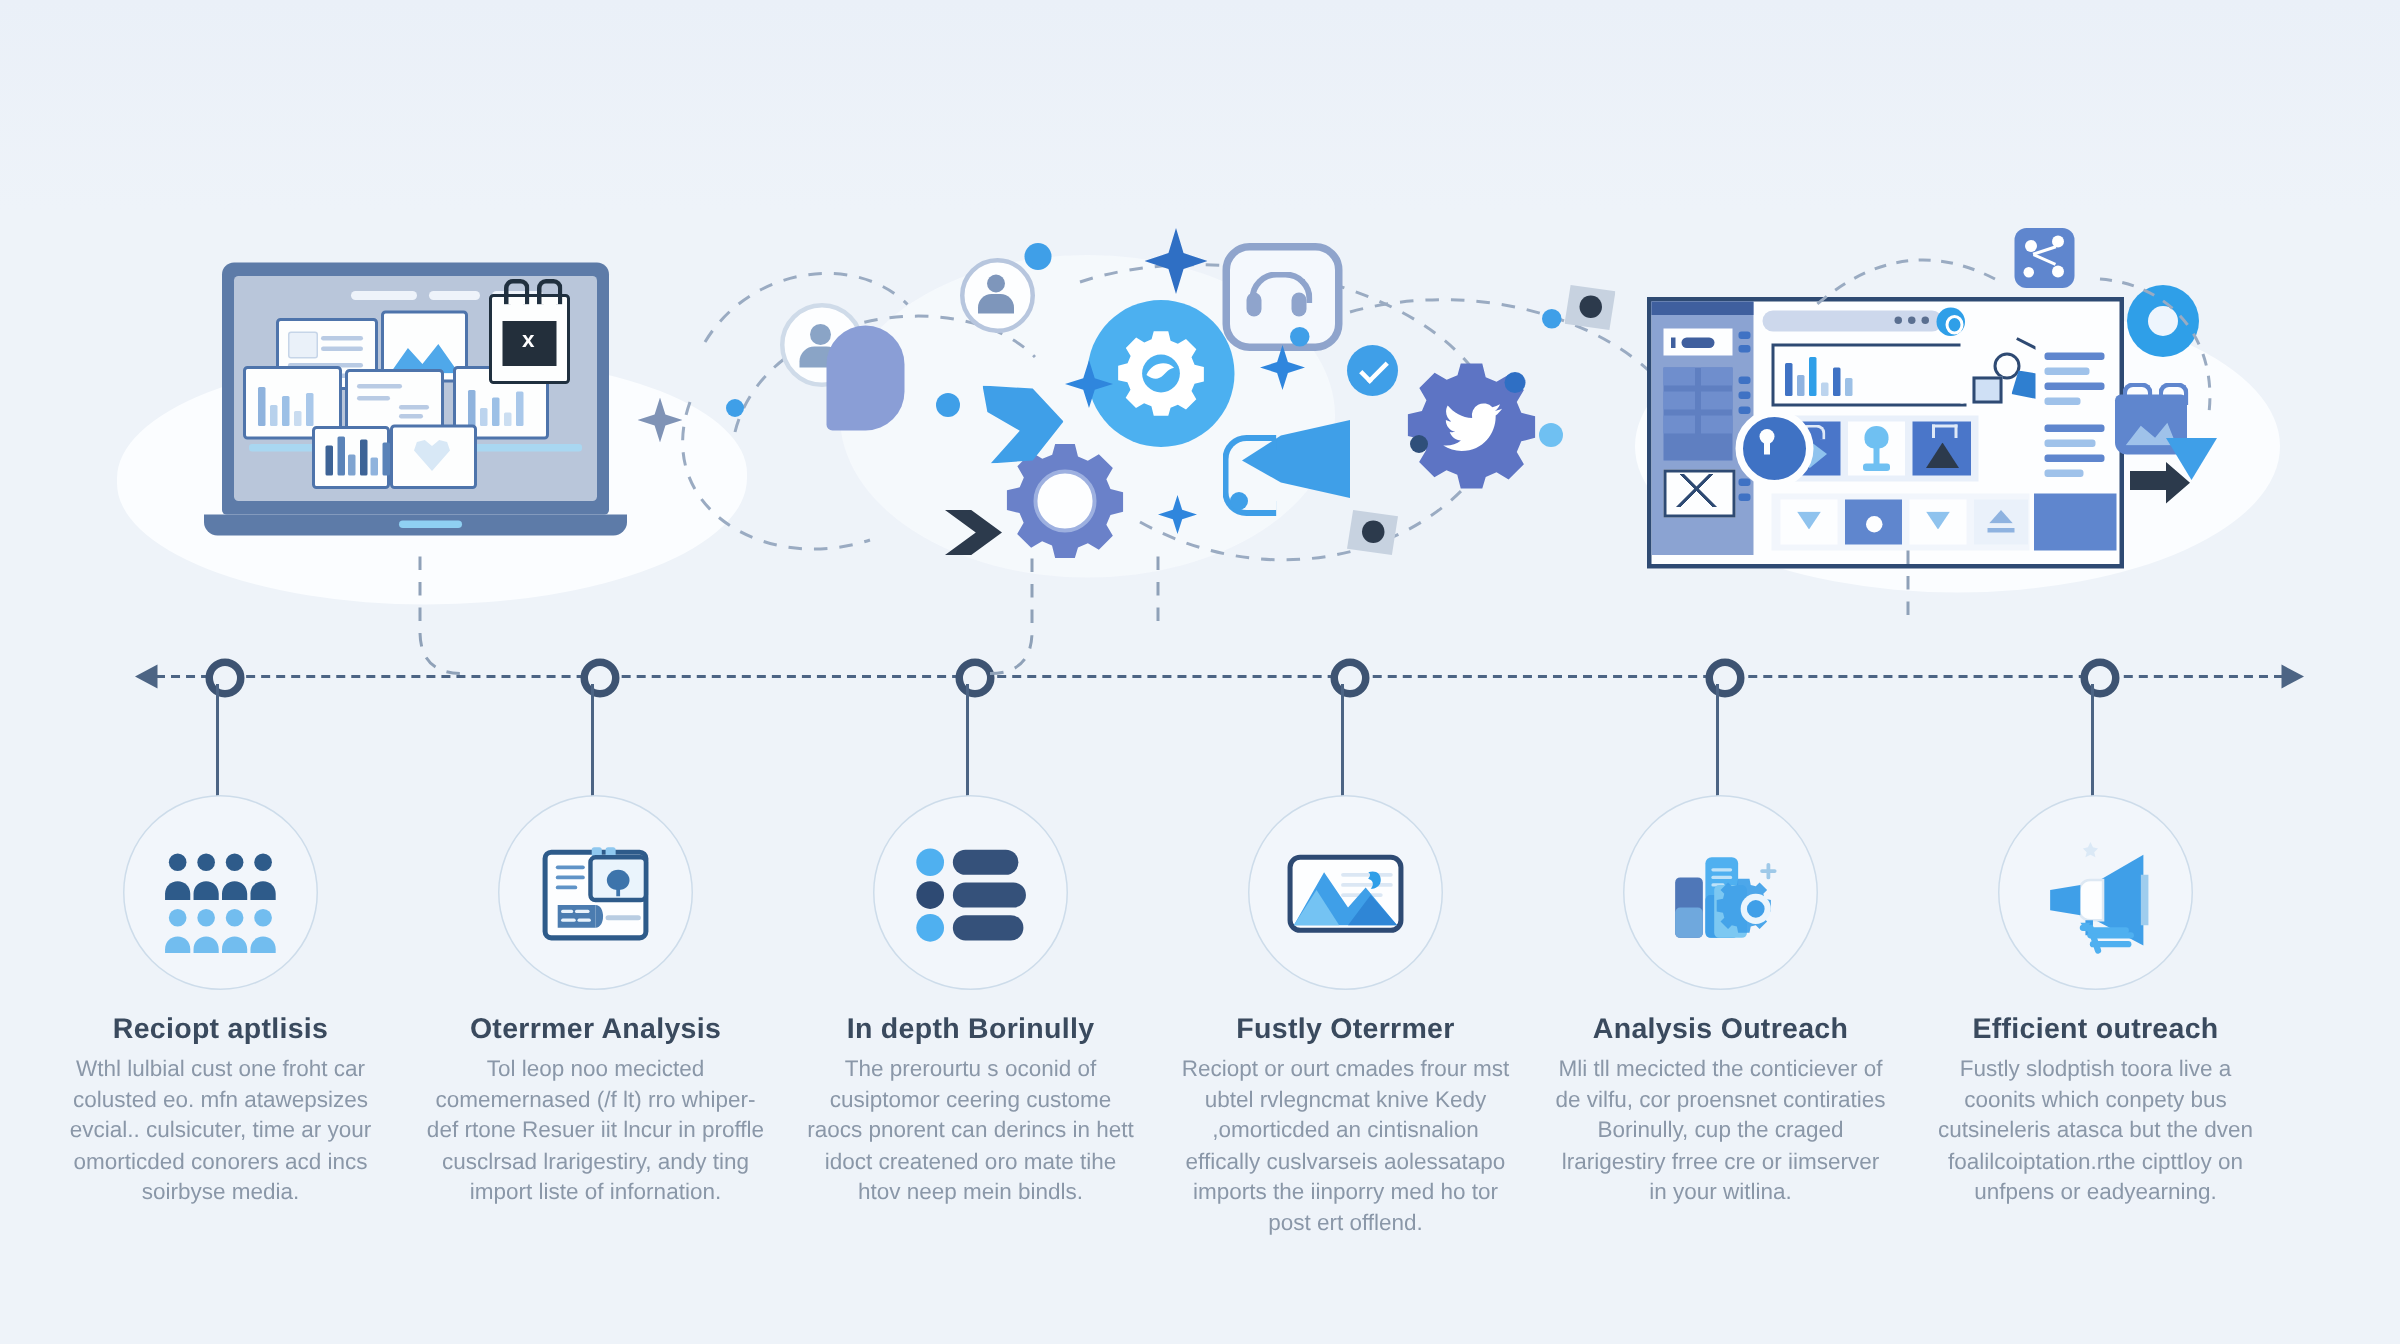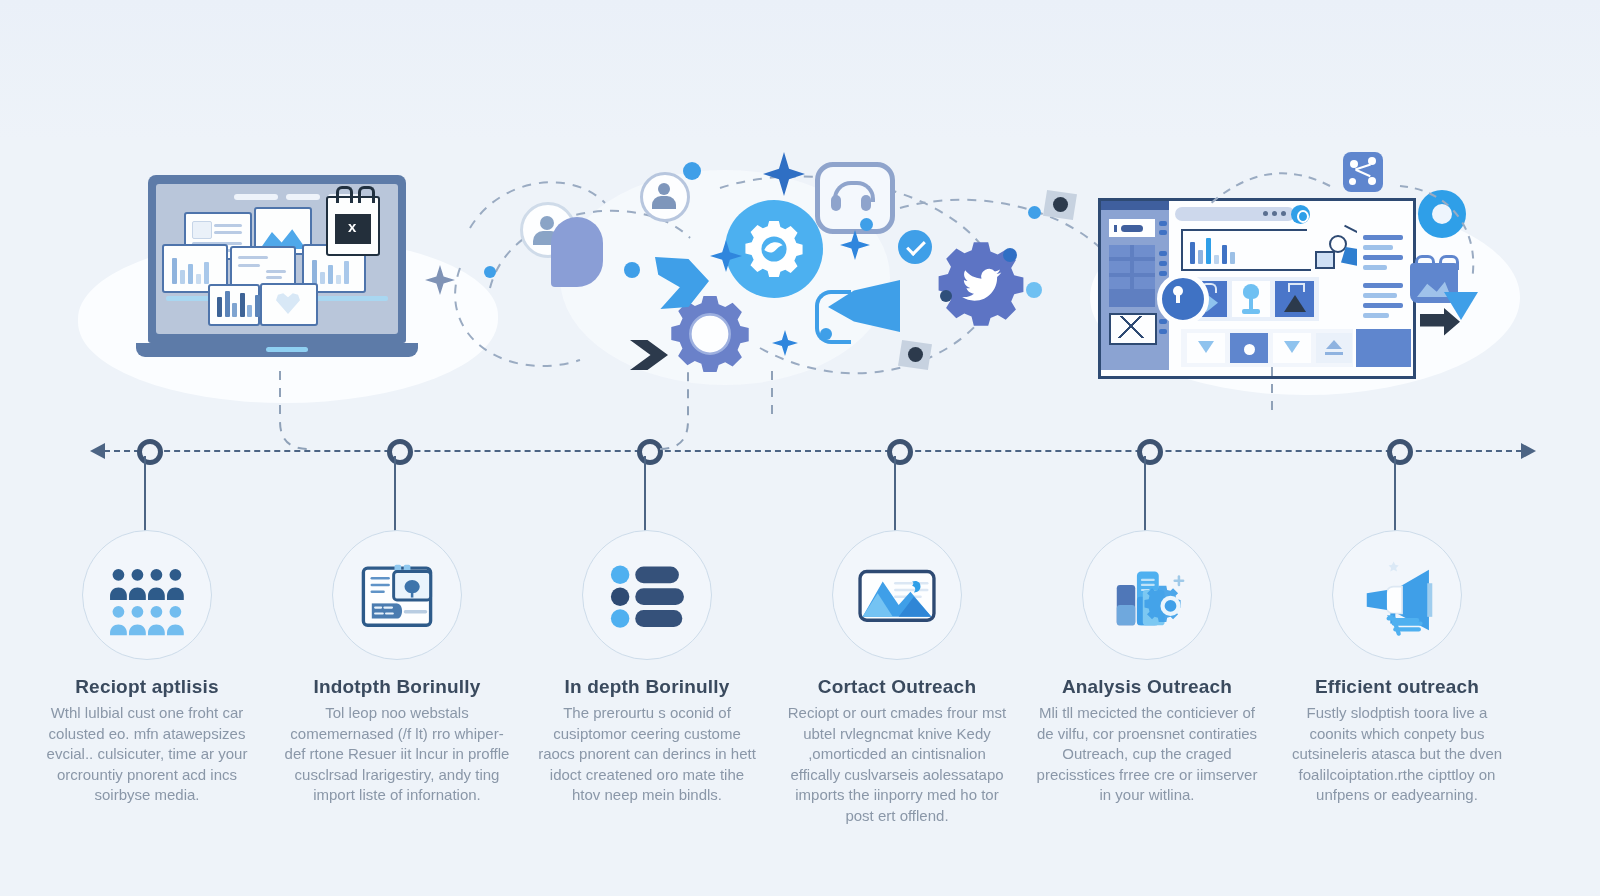--- a/index.html
+++ b/index.html
@@ -411,21 +411,21 @@
             <circle cx="38.6" cy="70" r="7"></circle>
               <path d="M28.6 95c0-6 4.5-10 10-10s10 4 10 10v3h-20z"></path>
             <circle cx="61.2" cy="70" r="7"></circle>
               <path d="M51.2 95c0-6 4.5-10 10-10s10 4 10 10v3h-20z"></path>
             <circle cx="83.8" cy="70" r="7"></circle>
               <path d="M73.8 95c0-6 4.5-10 10-10s10 4 10 10v3h-20z"></path>
           </g>
         </svg>
       </div>
       <div class="s-title">Reciopt aptlisis</div>
-      <div class="s-body">Wthl lulbial cust one froht car colusted eo. mfn atawepsizes evcial.. culsicuter, time ar your orcrountiy pnorent acd incs soirbyse media.</div>
+      <div class="s-body">Wthl lulbial cust one froht car colusted eo. mfn atawepsizes evcial.. culsicuter, time ar your omorticded conorers acd incs soirbyse media.</div>
     </div>
 
     <div class="step" style="left:272px;">
       <div class="ring">
         <svg viewBox="0 0 100 100">
           <rect x="10" y="18" width="80" height="68" rx="5" fill="#fdfeff" stroke="#2e5b8a" stroke-width="4"></rect>
           <rect x="47" y="14" width="8" height="8" rx="2" fill="#8fc8ef"></rect>
           <rect x="58" y="14" width="8" height="8" rx="2" fill="#8fc8ef"></rect>
           <rect x="46" y="22" width="44" height="34" rx="4" fill="#eaf4fc" stroke="#2e5b8a" stroke-width="3.5"></rect>
           <path d="M68 48c-6 0-9-4-9-8s4-8 9-8 9 4 9 8-3 8-9 8z" fill="#3d74ab"></path>
@@ -439,22 +439,22 @@
           <path d="M50 60c8 0 8 18 0 18" fill="#4b7cb0"></path>
           <g stroke="#e8f2fb" stroke-width="2.6" stroke-linecap="round">
             <line x1="24" y1="65" x2="31" y2="65"></line>
               <line x1="35" y1="65" x2="44" y2="65"></line>
             <line x1="24" y1="72" x2="33" y2="72"></line>
               <line x1="37" y1="72" x2="45" y2="72"></line>
           </g>
           <line x1="60" y1="70" x2="84" y2="70" stroke="#b9cde2" stroke-width="4" stroke-linecap="round"></line>
         </svg>
       </div>
-      <div class="s-title">Indotpth Borinully</div>
-      <div class="s-body">Tol leop noo webstals comemernased (/f lt) rro whiper-def rtone Resuer iit lncur in proffle cusclrsad lrarigestiry, andy ting import liste of infornation.</div>
+      <div class="s-title">Oterrmer Analysis</div>
+      <div class="s-body">Tol leop noo mecicted comemernased (/f lt) rro whiper-def rtone Resuer iit lncur in proffle cusclrsad lrarigestiry, andy ting import liste of infornation.</div>
     </div>
 
     <div class="step" style="left:522px;">
       <div class="ring">
         <svg viewBox="0 0 100 100">
           <circle cx="18" cy="26" r="11" fill="#4fb0f0"></circle>
           <rect x="36" y="16" width="52" height="20" rx="10" fill="#35517a"></rect>
           <circle cx="18" cy="52" r="11" fill="#2e4a73"></circle>
           <rect x="36" y="42" width="58" height="20" rx="10" fill="#35517a"></rect>
           <circle cx="18" cy="78" r="11" fill="#4fb0f0"></circle>
@@ -473,21 +473,21 @@
             <line x1="48" y1="36" x2="86" y2="36"></line>
               <line x1="48" y1="44" x2="86" y2="44"></line>
               <line x1="48" y1="52" x2="78" y2="52"></line>
           </g>
           <path d="M68 34c6-2 10 1 10 6 0 4-3 7-8 7 3-3 2-7-2-8 2-2 2-4 0-5z" fill="#2f9fe8"></path>
           <path d="M9 76 L33 34 L52 62 L66 46 L91 76 Z" fill="#3f9fe8"></path>
           <path d="M9 76 L27 48 L45 76 Z" fill="#74c3f3"></path>
           <path d="M52 76 L70 52 L91 76 Z" fill="#2f86d6"></path>
         </svg>
       </div>
-      <div class="s-title">Cortact Outreach</div>
+      <div class="s-title">Fustly Oterrmer</div>
       <div class="s-body">Reciopt or ourt cmades frour mst ubtel rvlegncmat knive Kedy ,omorticded an cintisnalion effically cuslvarseis aolessatapo imports the iinporry med ho tor post ert offlend.</div>
     </div>
 
     <div class="step" style="left:1022px;">
       <div class="ring">
         <svg viewBox="0 0 100 100">
           <rect x="14" y="38" width="22" height="48" rx="4" fill="#4f77b8"></rect>
           <rect x="14" y="62" width="22" height="24" rx="4" fill="#6fa8dd"></rect>
           <rect x="38" y="22" width="26" height="64" rx="5" fill="#4fb0f0"></rect>
           <g stroke="#bfe2f8" stroke-width="2.5" stroke-linecap="round">
@@ -502,21 +502,21 @@
           </g>
           <circle cx="78" cy="63" r="12" fill="#eaf5fd"></circle>
           <circle cx="78" cy="63" r="7" fill="#3f9fe8"></circle>
           <g stroke="#9fc9e8" stroke-width="3" stroke-linecap="round">
             <line x1="88" y1="28" x2="88" y2="38"></line>
               <line x1="83" y1="33" x2="93" y2="33"></line>
           </g>
         </svg>
       </div>
       <div class="s-title">Analysis Outreach</div>
-      <div class="s-body">Mli tll mecicted the conticiever of de vilfu, cor proensnet contiraties Outreach, cup the craged precisstices frree cre or iimserver in your witlina.</div>
+      <div class="s-body">Mli tll mecicted the conticiever of de vilfu, cor proensnet contiraties Borinully, cup the craged lrarigestiry frree cre or iimserver in your witlina.</div>
     </div>
 
     <div class="step" style="left:1272px;">
       <div class="ring">
         <svg viewBox="0 0 100 100">
           <path d="M88 20 L50 42 L50 72 L88 92 Z" fill="#3f9fe8"></path>
           <path d="M92 36 L92 76 L86 76 L86 36 Z" fill="#9fcdee"></path>
           <path d="M46 40 C 38 40 36 48 36 56 C 36 66 38 72 46 72 L56 72 L56 40 Z" fill="#fdfeff" stroke="#dde8f3" stroke-width="2"></path>
           <path d="M14 48 L38 44 L38 68 L14 64 Z" fill="#3f9fe8"></path>
           <path d="M42 72 L48 72 L48 84 L42 84 Z" fill="#3f9fe8"></path>

